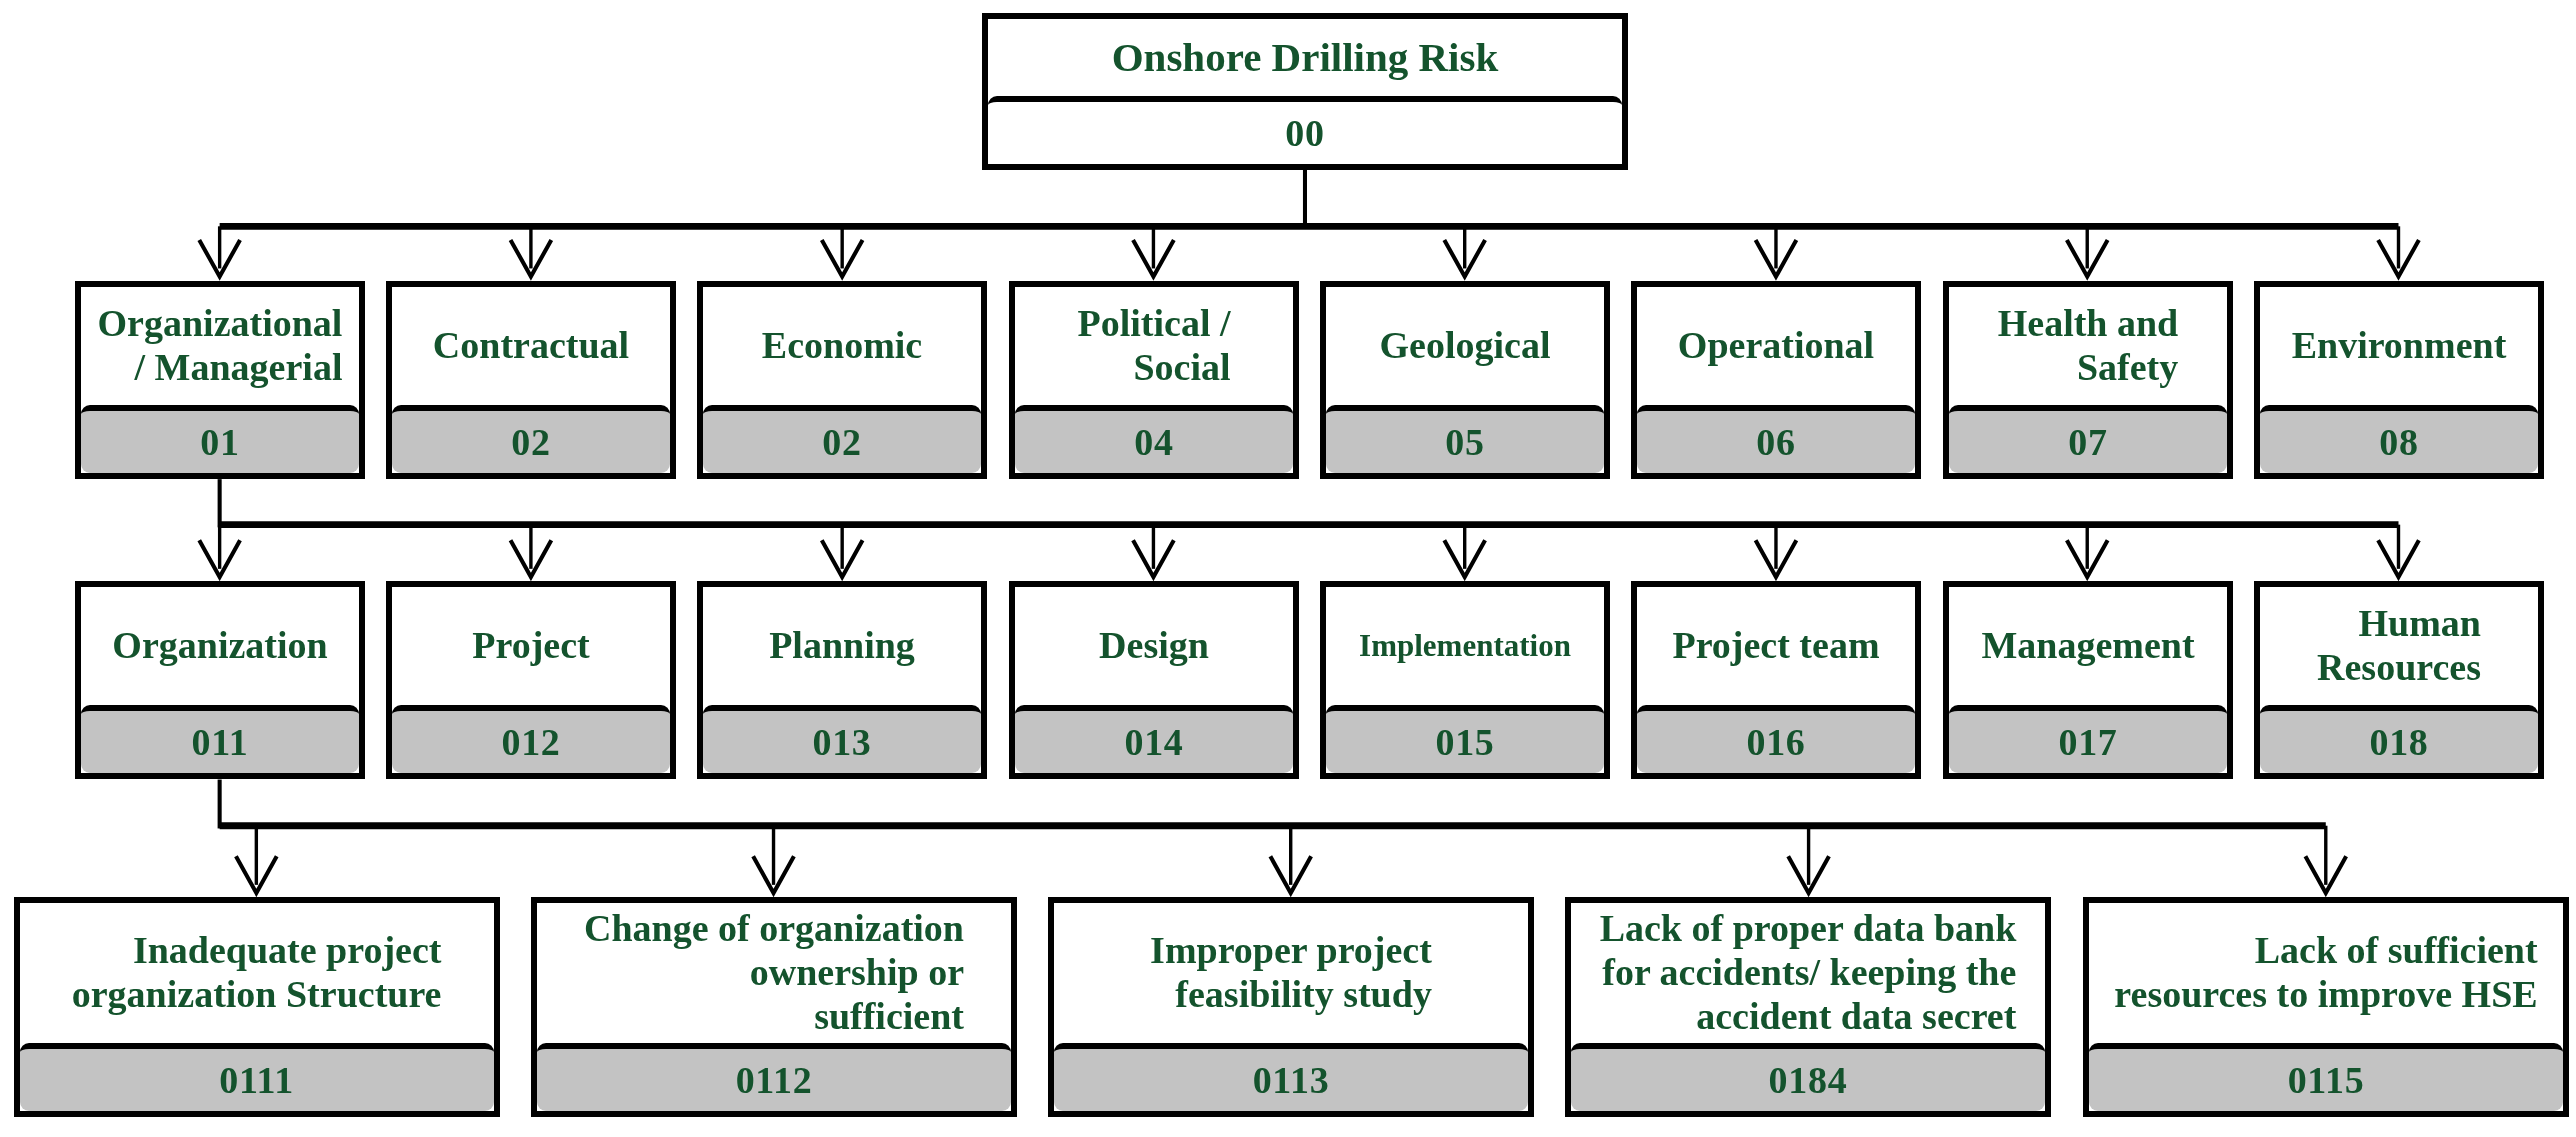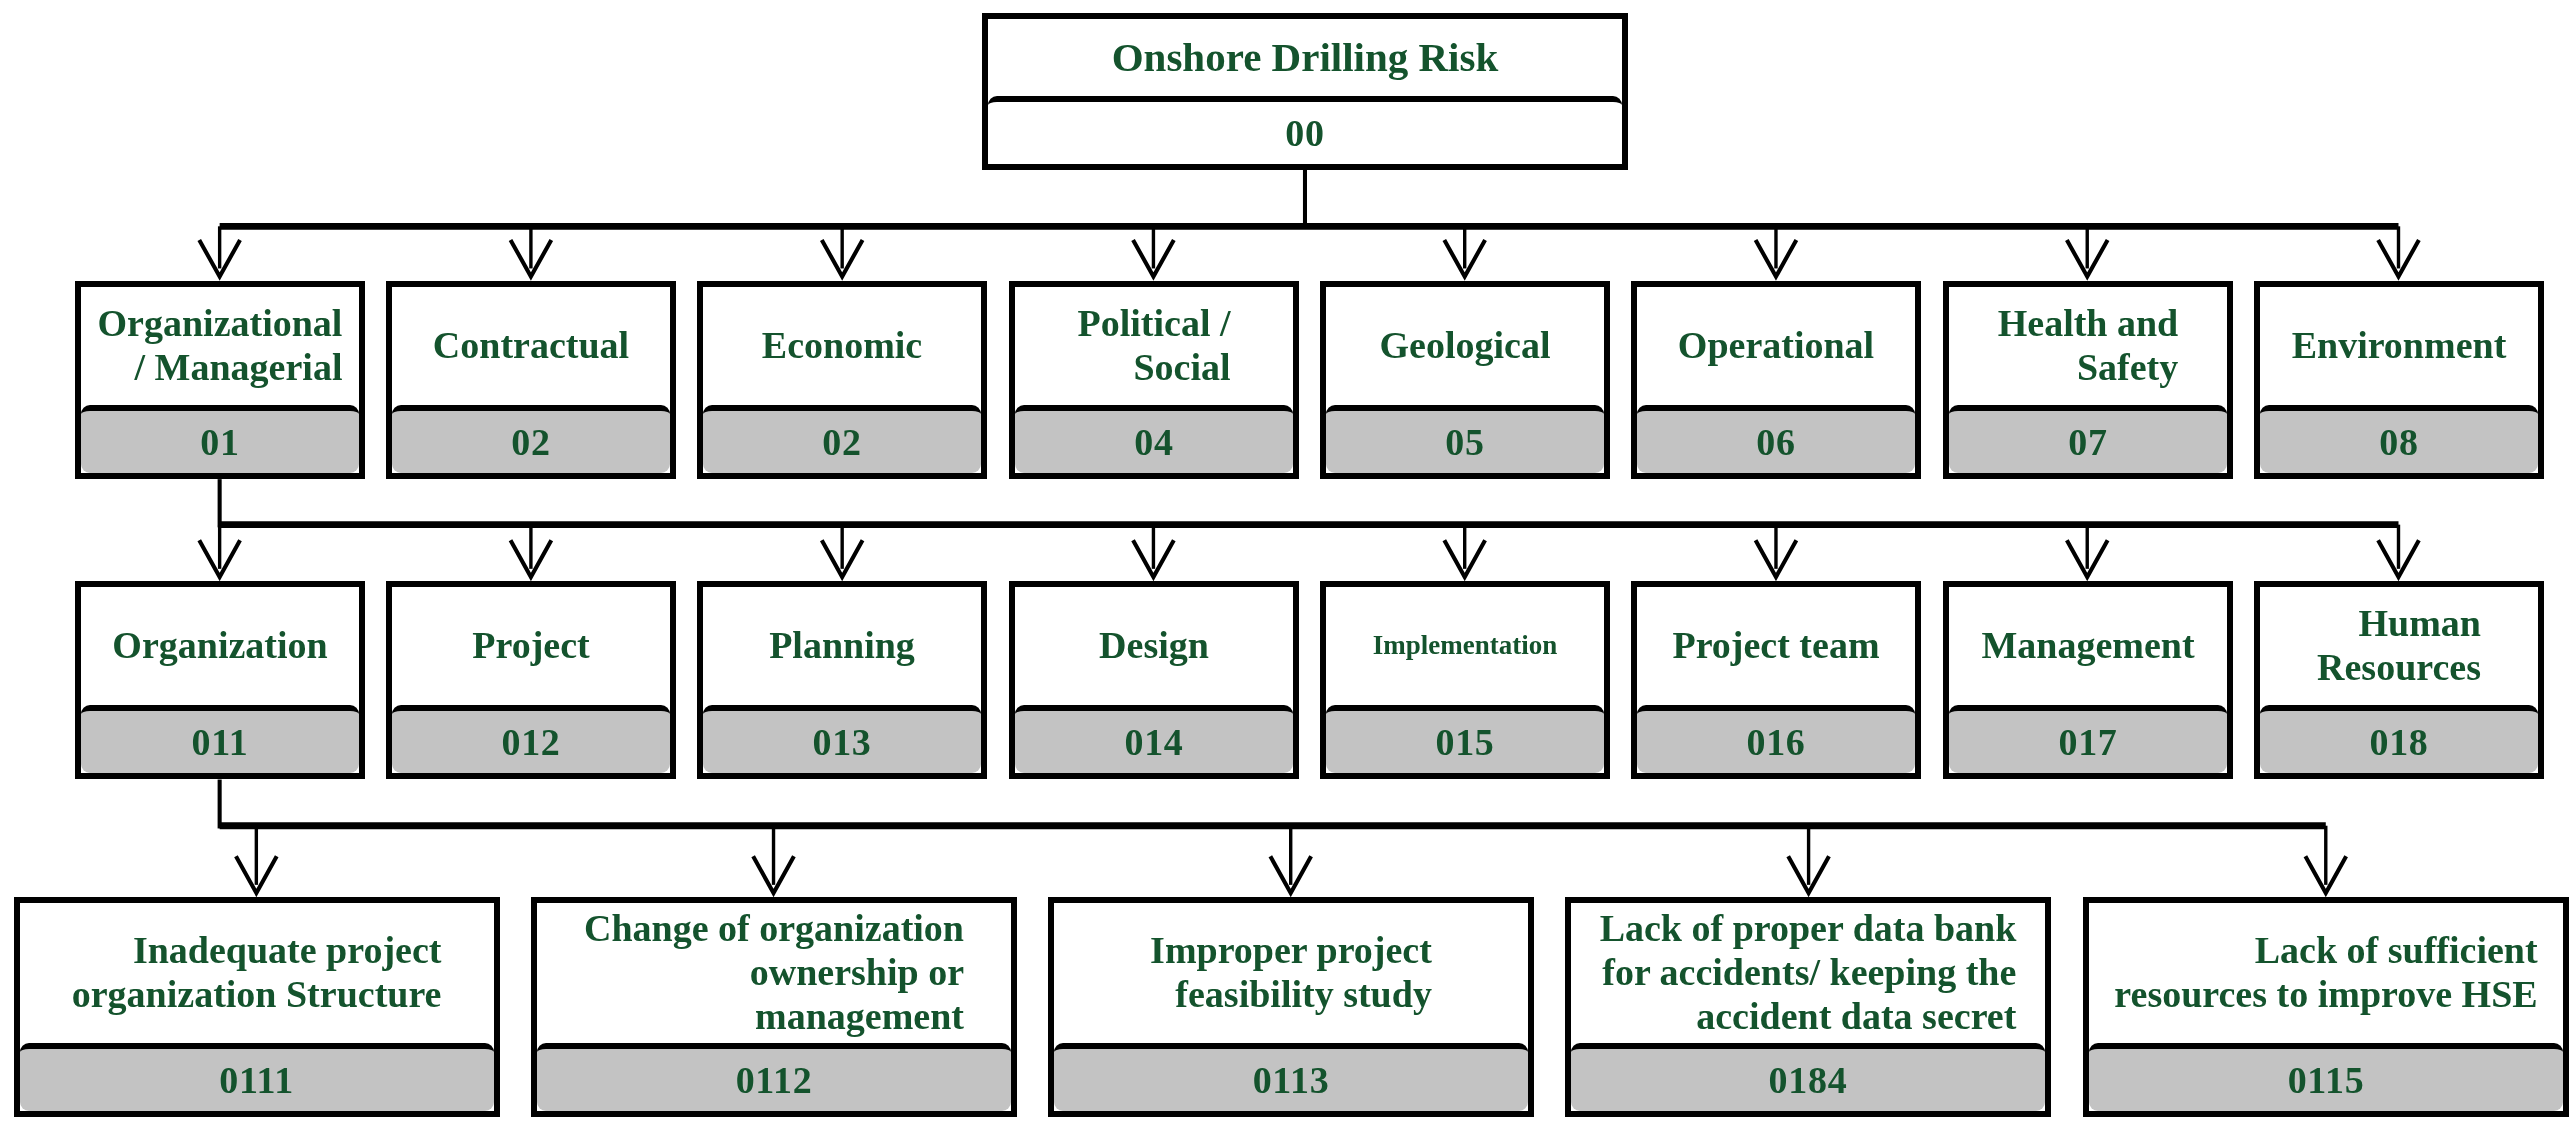--- a/index.html
+++ b/index.html
@@ -37,21 +37,21 @@
     font-weight: bold;
     color: #14532d;
   }
   .title {
     flex: 1;
     white-space: pre-line;
     font-size: 38px;
     line-height: 1.15;
     padding: 0 5.4px;
   }
-  .title.small { font-size: 27px; }
+  .title.small { font-size: 31px; }
   .root .title { font-size: 41px; }
   .code {
     height: 62px;
     border-top: 6.8px solid var(--box-border, #000);
     background: var(--code-fill, #c3c3c3);
     font-size: 38px;
     letter-spacing: 0.7px;
     border-radius: 9px;
   }
   .root .code { background: var(--root-code-fill, #ffffff); }
@@ -186,21 +186,21 @@
 </div>
 
 <div class="node" style="left:13.6px;top:897px;width:486px;height:220px">
   <div class="cell title">Inadequate project
 organization Structure</div>
   <div class="cell code">0111</div>
 </div>
 <div class="node" style="left:531px;top:897px;width:486px;height:220px">
   <div class="cell title">Change of organization
 ownership or
-management</div>
+sufficient</div>
   <div class="cell code">0112</div>
 </div>
 <div class="node" style="left:1048px;top:897px;width:486px;height:220px">
   <div class="cell title">Improper project
 feasibility study</div>
   <div class="cell code">0113</div>
 </div>
 <div class="node" style="left:1565px;top:897px;width:486px;height:220px">
   <div class="cell title">Lack of proper data bank
 for accidents/ keeping the

